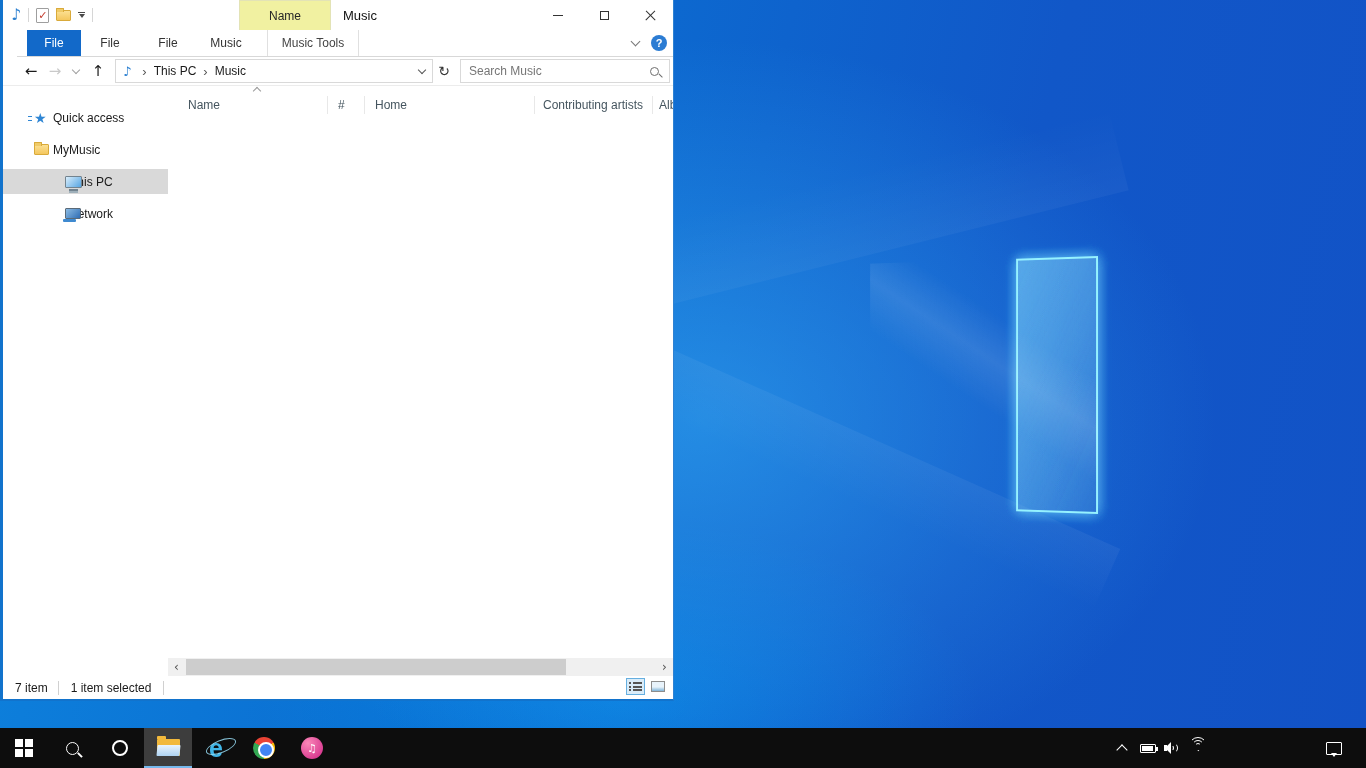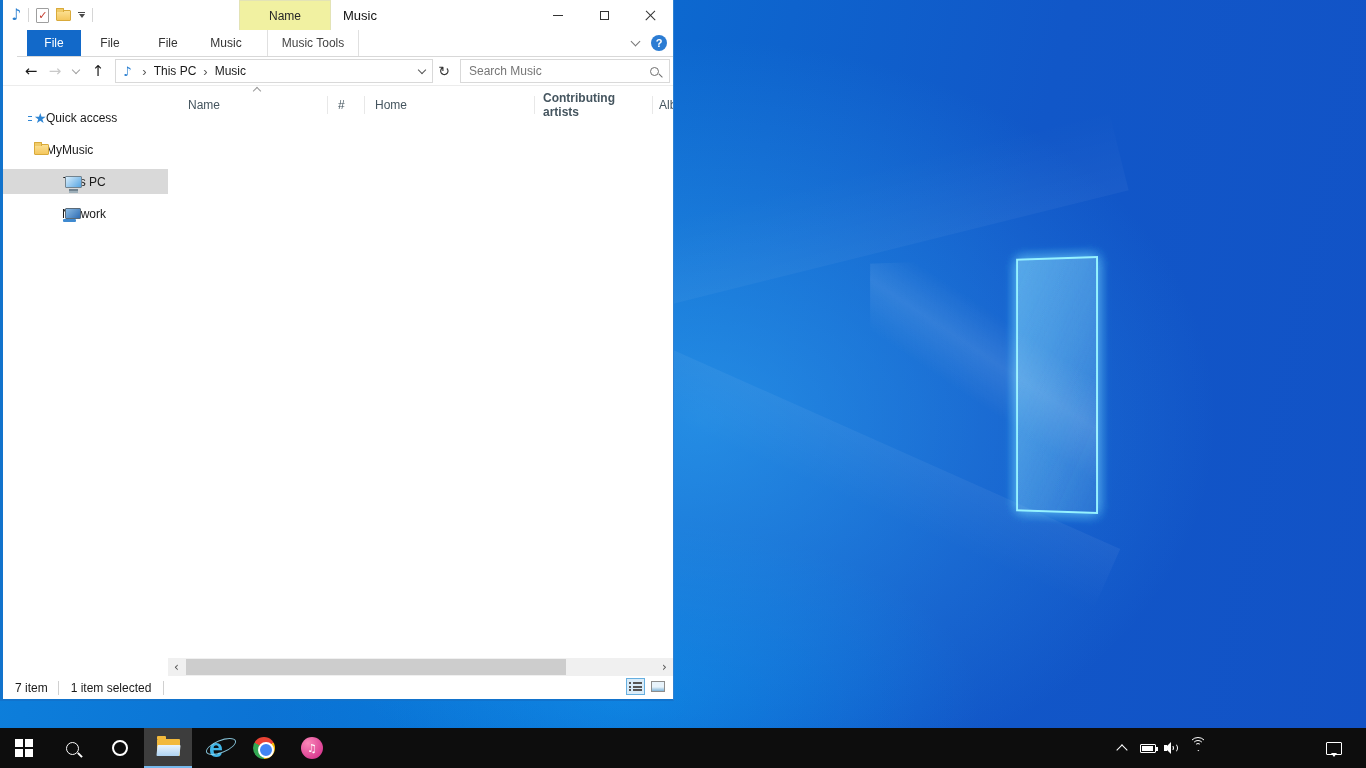--- a/index.html
+++ b/index.html
@@ -107,42 +107,42 @@
   .mag::after { content:''; position:absolute; width:5px; height:1.4px; background:#6e6e6e;
     right:-5px; bottom:-2px; transform:rotate(45deg); }
 
   
   .body { position:absolute; left:0; top:86px; right:0; bottom:41px; background:#fff; }
   .sidebar { position:absolute; left:0; top:0; width:165px; bottom:0; padding-top:19px; }
   .side-item { height:25px; display:flex; align-items:center; padding-left:31px; margin-bottom:7px;
     position:relative; color:#1a1a1a; }
   .side-item.selected { background:#d9d9d9; }
   .side-ic { position:absolute; left:31px; }
-  .side-label { margin-left:12px; }
+  .side-label { margin-left:19px; }
   .qa-star { color:#2f86d4; font-family:"DejaVu Sans",sans-serif; font-size:14px; line-height:1; }
   .qa-star::before { content:''; position:absolute; left:-6px; top:5px; width:4px; height:1.5px;
     background:#2f86d4; box-shadow:0 4px 0 #2f86d4; }
   .pc-icon { width:17px; height:12px; border:1px solid #72838f; border-radius:1px;
     background:linear-gradient(135deg,#d8edfb,#56a5e2); position:relative; }
   .pc-icon::after { content:''; position:absolute; left:3px; bottom:-4px; width:9px; height:1.5px;
     background:#72838f; box-shadow:0 2px 0 #9fb0ba; }
   .net-icon { width:16px; height:11px; border:1px solid #5a6a78; border-radius:1px;
     background:linear-gradient(135deg,#8cbce4,#2f6db5); position:relative; }
   .net-icon::after { content:''; position:absolute; left:-3px; bottom:-4px; width:13px; height:3px;
     background:#3f8ad0; border-radius:1px; }
 
   .pane { position:absolute; left:165px; right:0; top:0; bottom:0; }
   .cols { display:flex; height:28px; align-items:flex-end; color:#45555f; position:relative; }
   .col { height:18px; display:flex; align-items:center; border-right:1px solid #e8e8e8; }
   .col-name { width:160px; padding-left:20px; position:relative; }
   .sort-chev { position:absolute; left:86px; top:-8px; width:6px; height:6px;
     border-left:1.2px solid #9a9a9a; border-top:1.2px solid #9a9a9a; transform:rotate(45deg); }
   .col-num { width:37px; padding-left:10px; }
   .col-title { width:170px; padding-left:10px; }
-  .col-artists { width:118px; padding-left:8px;font-weight:bold; }
+  .col-artists { width:118px; padding-left:8px; }
   .col-album { flex:1; padding-left:6px; border-right:none; overflow:hidden; white-space:nowrap; }
   .rows { position:absolute; left:0; right:0; top:32px; }
   .file-row { height:24px; display:flex; align-items:center; padding-left:23px; }
   .file-row.selected { background:#cce8ff; border-top:1px solid #99d1ff; border-bottom:1px solid #99d1ff; }
   .row-folder { width:15px; height:11px; background:linear-gradient(#fce092,#f2c558);
     border:1px solid #d9aa3a; border-radius:1px; position:relative; }
   .row-folder::before { content:''; position:absolute; left:-1px; top:-3px; width:6px; height:3px;
     background:#f0cb68; border:1px solid #d9aa3a; border-bottom:none; border-radius:1px 1px 0 0; }
   .row-name { margin-left:6px; }
 

